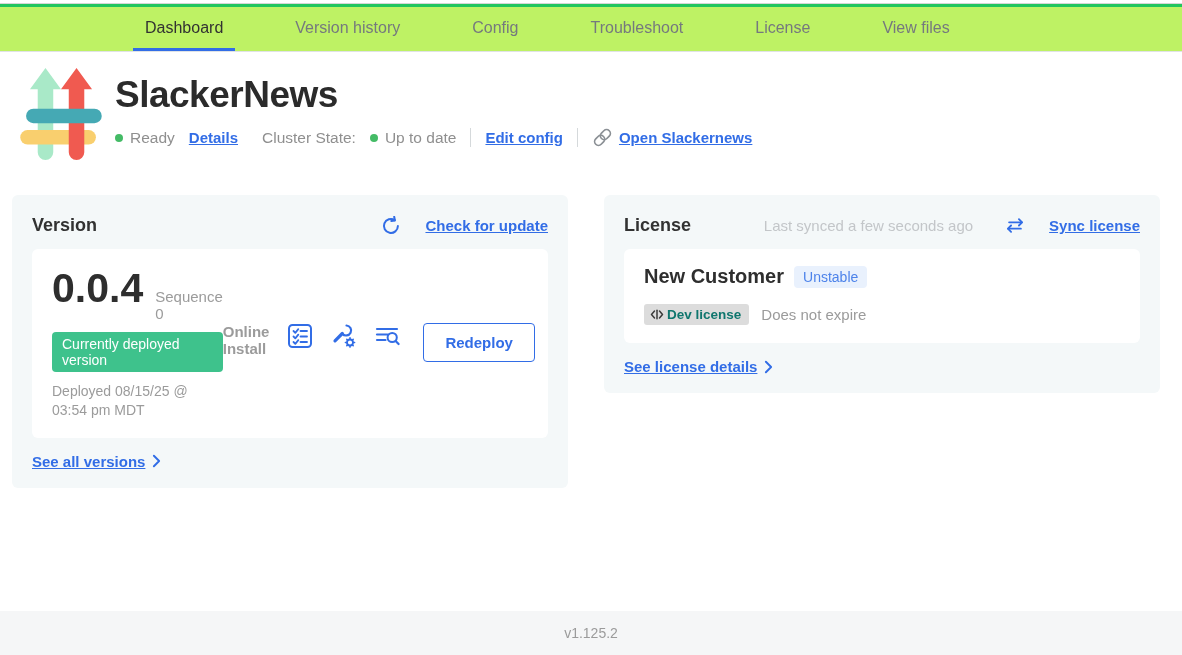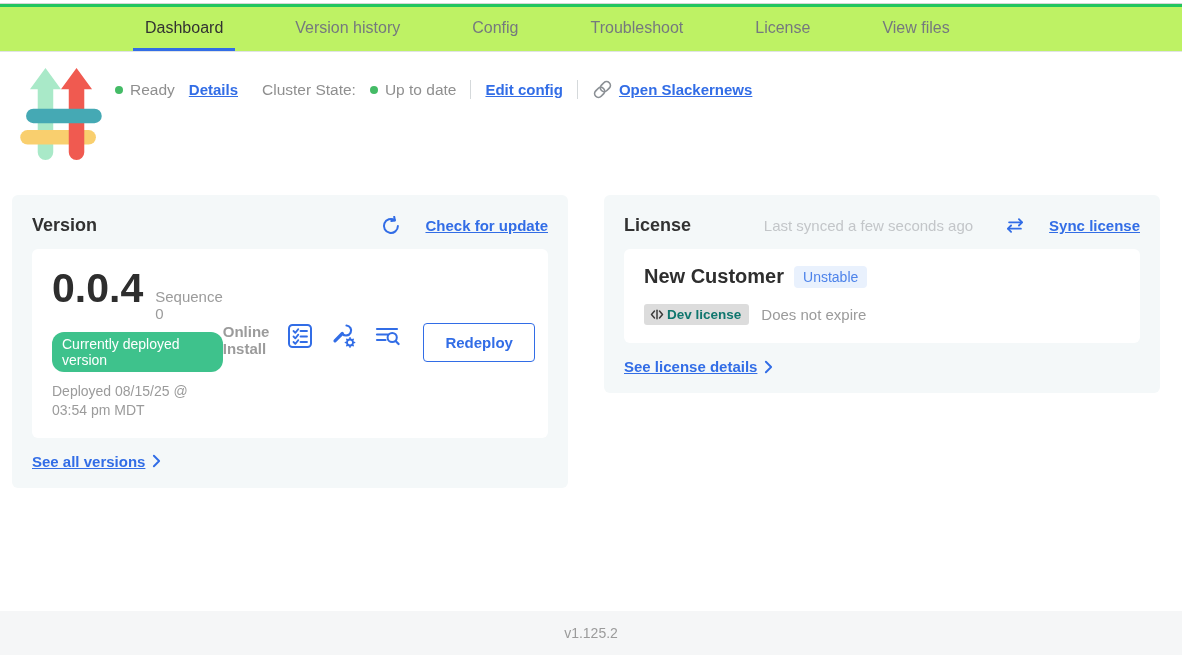--- a/index.html
+++ b/index.html
@@ -54,21 +54,21 @@
   .card-head-right a { font-size:15px; }
   .muted-light { color:#c3c6c9; font-size:15px; margin-right:8px; }
   .inner { background:#fff; border-radius:6px; margin-top:13px; padding:16px 20px 18px; }
 
   
   .ver-inner { display:flex; align-items:center; justify-content:space-between; }
   .ver-row1 { display:flex; align-items:baseline; }
   .ver-num { font-size:41px; font-weight:bold; color:#2e2e2e; }
   .ver-seq { font-size:15px; color:#9b9b9b; margin-left:12px; }
   .pill { display:inline-block; margin-top:10px; background:#3ec28c; color:#fff; font-size:14px;
-          padding:4px 10px; border-radius:12px; }
+          padding:4px 10px; border-radius:4px; }
   .deployed { margin-top:10px; font-size:14px; color:#9b9b9b; max-width:205px; line-height:1.35; }
   .ver-actions { display:flex; align-items:flex-start; gap:18px; }
   .install-type { font-size:15px; font-weight:bold; color:#9b9b9b; line-height:1.15; }
   .icon-btn { display:flex; align-items:center; cursor:pointer; background:none; border:none; padding:0; }
   .redeploy { border:1px solid #326de6; color:#326de6; background:#fff; font-size:15px; font-weight:bold;
               font-family:inherit; padding:10px 21px; border-radius:4px; cursor:pointer; margin-left:4px; }
   .card-link { margin-top:15px; display:flex; align-items:center; }
   .card-link .chev { margin-left:7px; display:flex; align-items:center; }
 
   
@@ -117,20 +117,21 @@
   </nav>
 
   <section class="hero">
     <svg width="82" height="97" viewBox="0 0 84 100">
       <path d="M26 2 L42 24 L34 24 L34 89 A8 8 0 0 1 18 89 L18 24 L10 24 Z" fill="#a9e9c8"></path>
       <rect x="0" y="66" width="78" height="15" rx="7.5" fill="#f9cf6e"></rect>
       <path d="M58 2 L74 24 L66 24 L66 89 A8 8 0 0 1 50 89 L50 24 L42 24 Z" fill="#f05a50"></path>
       <rect x="6" y="44" width="78" height="15" rx="7.5" fill="#45a9b4"></rect>
     </svg>
     <div class="hero-text">
+      <h1>SlackerNews</h1>
       <div class="status-row">
         <span class="dot"></span>
         <span class="lbl">Ready</span>
         <a class="blue-link">Details</a>
         <span class="lbl gap-l" style="margin-left:24px">Cluster State:</span>
         <span class="dot"></span>
         <span>Up to date</span>
         <span class="vdivider"></span>
         <a class="blue-link">Edit config</a>
         <span class="vdivider"></span>

